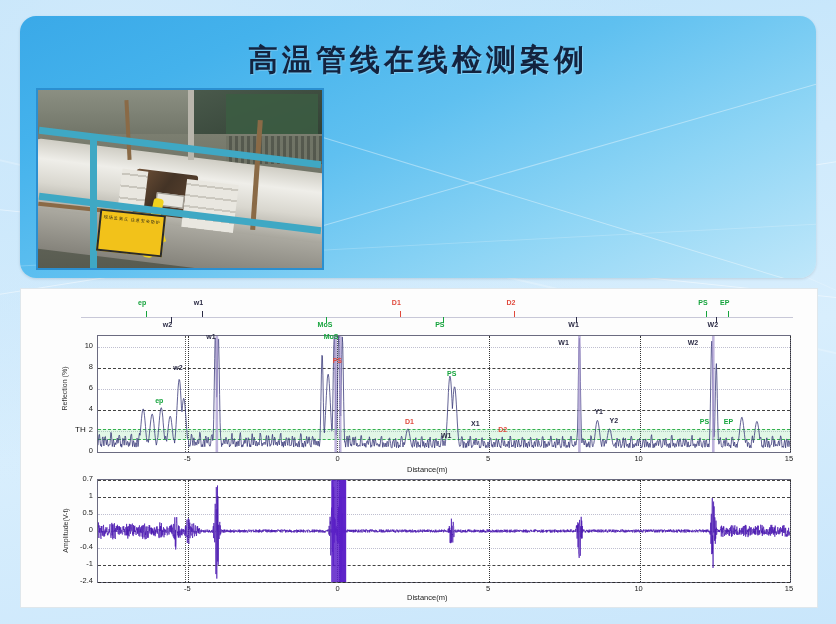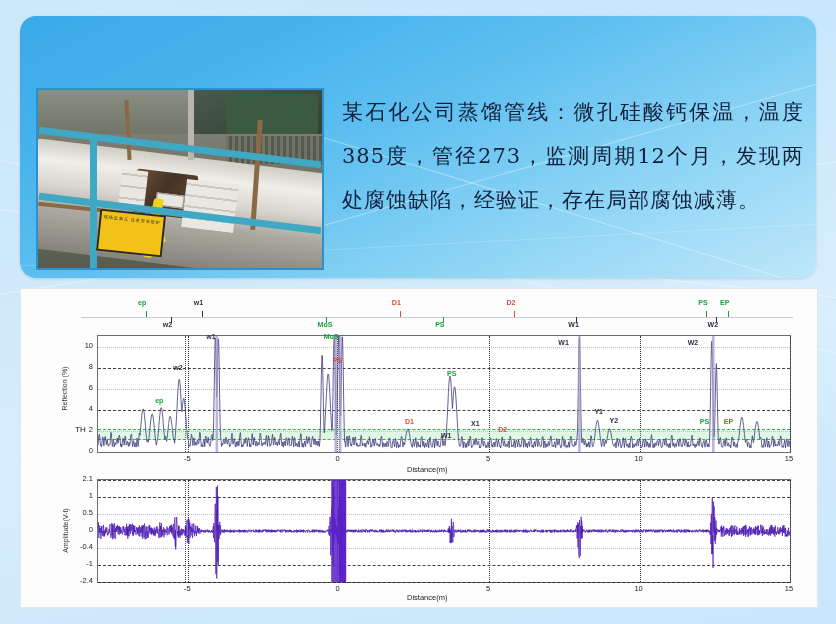--- a/index.html
+++ b/index.html
@@ -135,20 +135,21 @@
   <div class="streak s1"></div>
   <div class="streak s2"></div>
   <div class="streak s3"></div>
   <div class="streak s4"></div>
 
   <div id="topcard">
     <div class="tstreak ts1"></div>
     <div class="tstreak ts2"></div>
     <div class="tstreak ts3"></div>
 
+    <div id="slide-title">高温管线在线检测案例</div>
 
     <div id="photo">
       <div class="ph sky"></div>
       <div class="ph darkwall"></div>
       <div class="ph grnwall"></div>
       <div class="ph floor"></div>
       <div class="ph grate"></div>
       <div class="ph pipe2"></div>
       <div class="ph pipe"></div>
       <div class="ph corro"></div>
@@ -160,21 +161,20 @@
       <div class="ph rail rv2"></div>
       <div class="ph probe"></div>
       <div class="ph ycable"></div>
       <div class="ph ycable2"></div>
       <div class="ph rail rh1"></div>
       <div class="ph rail rh2"></div>
       <div class="ph rail rv1"></div>
       <div class="ph ylwsign">现场监测点 注意安全防护</div>
     </div>
 
-    <div id="bodytext">某石化公司蒸馏管线：微孔硅酸钙保温，温度385度，管径273，监测周期12个月，发现两处腐蚀缺陷，经验证，存在局部腐蚀减薄。</div>
   </div>
 
   <div id="chartcard">
 
     <div class="ruler" id="ruler" style="left:60px;top:28px;width:712px;"></div>
     <div id="ruler-marks">
         <div class="rtick" style="left: 125.009px; top: 22px; height: 6px; background: rgb(21, 163, 60);"></div>
         <div class="rlabel" style="left: 117.009px; top: 10px; color: rgb(21, 163, 60);">ep</div>
         <div class="rtick" style="left: 149.774px; top: 28px; height: 6px; background: rgb(43, 43, 69);"></div>
         <div class="rlabel" style="left: 141.774px; top: 32px; color: rgb(43, 43, 69);">w2</div>
@@ -284,21 +284,21 @@
         </svg>
     </div>
     <div class="ylab" id="plot2-ylab" style="left:-6px;top:238px;width:100px;text-align:center;">Amplitude(V-t)</div>
     <div id="plot2-yticks">
         <div class="tick" style="left: 54px; top: 287px; width: 18px; text-align: right;">-2.4</div>
         <div class="tick" style="left: 54px; top: 270px; width: 18px; text-align: right;">-1</div>
         <div class="tick" style="left: 54px; top: 253px; width: 18px; text-align: right;">-0.4</div>
         <div class="tick" style="left: 54px; top: 236px; width: 18px; text-align: right;">0</div>
         <div class="tick" style="left: 54px; top: 219px; width: 18px; text-align: right;">0.5</div>
         <div class="tick" style="left: 54px; top: 202px; width: 18px; text-align: right;">1</div>
-        <div class="tick" style="left: 54px; top: 185px; width: 18px; text-align: right;">2.1</div>
+        <div class="tick" style="left: 54px; top: 185px; width: 18px; text-align: right;">0.7</div>
       </div>
     <div id="plot2-xticks">
         <div class="tick" style="left: 156.261px; top: 295px; width: 20px; text-align: center;">-5</div>
         <div class="tick" style="left: 306.696px; top: 295px; width: 20px; text-align: center;">0</div>
         <div class="tick" style="left: 457.13px; top: 295px; width: 20px; text-align: center;">5</div>
         <div class="tick" style="left: 607.565px; top: 295px; width: 20px; text-align: center;">10</div>
         <div class="tick" style="left: 758px; top: 295px; width: 20px; text-align: center;">15</div>
       </div>
     <div class="xlab" id="plot2-xlab" style="left:386px;top:304px;">Distance(m)</div>
 

